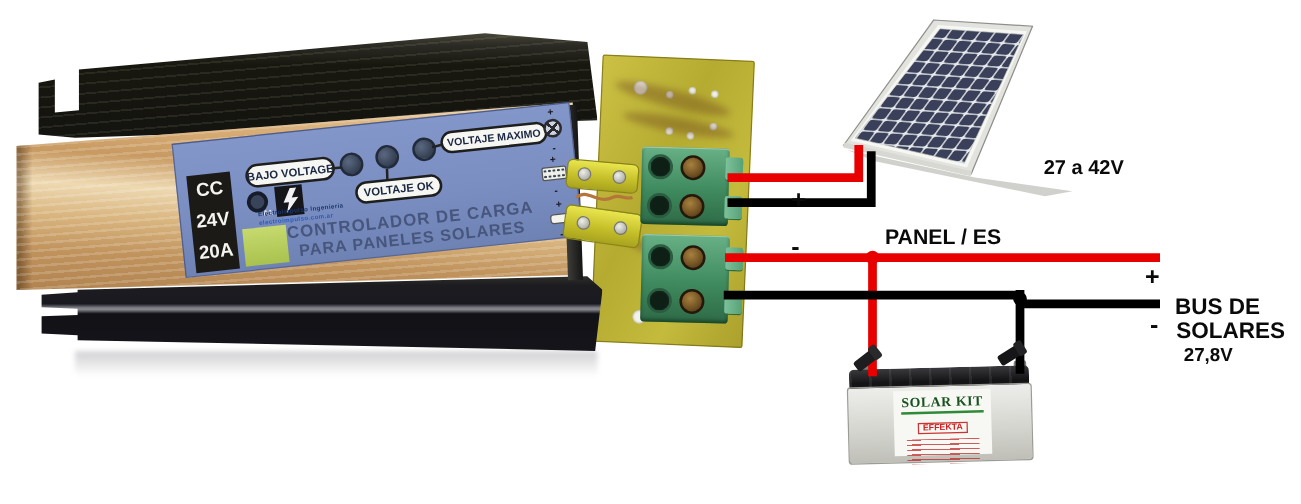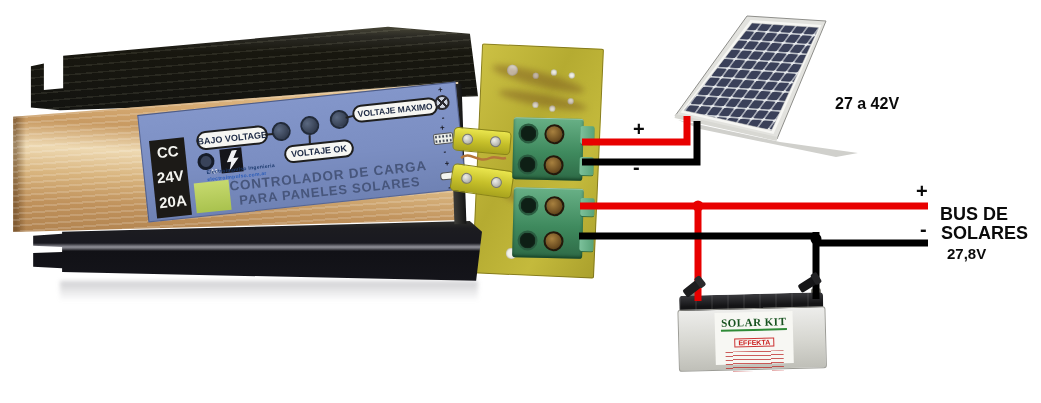--- a/index.html
+++ b/index.html
@@ -114,21 +114,21 @@
     color:#17521f;letter-spacing:.5px;border-bottom:2px solid #2e8a36;padding-bottom:1px;white-space:nowrap;}
   .bat-sub{display:inline-block;font-weight:700;font-size:7px;color:#cc2222;border:1px solid #cc3333;
     padding:0 3px;margin-top:1px;}
   .bat-specs{width:58px;height:20px;margin:2px auto 0;
     background:repeating-linear-gradient(180deg,rgba(190,40,40,.75) 0 1px,transparent 1px 4px);}
 
   
   .wires{position:absolute;left:0;top:0;z-index:20;pointer-events:none;}
 
   
-  .note{position:absolute;font-weight:700;white-space:nowrap;z-index:40;}
+  .note{position:absolute;font-weight:700;white-space:nowrap;z-index:40;margin-top:31px;}
   .sgn{font-size:20px;}
   .n-plus-panel{left:633px;top:118px;}
   .n-minus-panel{left:633px;top:156px;}
   .n-panel{left:708px;top:149px;font-size:17px;}
   .n-pvolt{left:835px;top:95px;font-size:16px;}
   .n-plus-bus{left:916px;top:180px;}
   .n-minus-bus{left:920px;top:218px;}
   .n-bus1{left:940px;top:204px;font-size:18px;}
   .n-bus2{left:941px;top:223px;font-size:18px;}
   .n-busv{left:947px;top:245px;font-size:15px;}
@@ -285,19 +285,20 @@
       <rect x="13" y="-6" width="7" height="12" rx="2" fill="#2a2a2c"></rect>
     </g>
     <g transform="translate(799,288) rotate(-32)">
       <rect x="0" y="-3" width="22" height="9" rx="2" fill="#161618"></rect>
       <rect x="16" y="-5" width="7" height="12" rx="2" fill="#232325"></rect>
     </g>
   </svg>
 
   <div class="note sgn n-plus-panel">+</div>
   <div class="note sgn n-minus-panel">-</div>
+  <div class="note n-panel">PANEL / ES</div>
   <div class="note n-pvolt">27 a 42V</div>
   <div class="note sgn n-plus-bus">+</div>
   <div class="note sgn n-minus-bus">-</div>
   <div class="note n-bus1">BUS DE</div>
   <div class="note n-bus2">SOLARES</div>
   <div class="note n-busv">27,8V</div>
 </div>
 
 </body></html>

